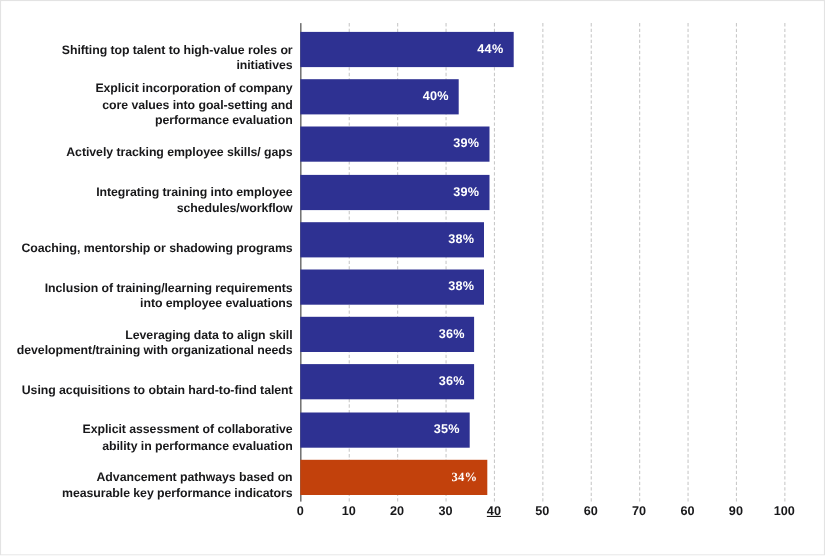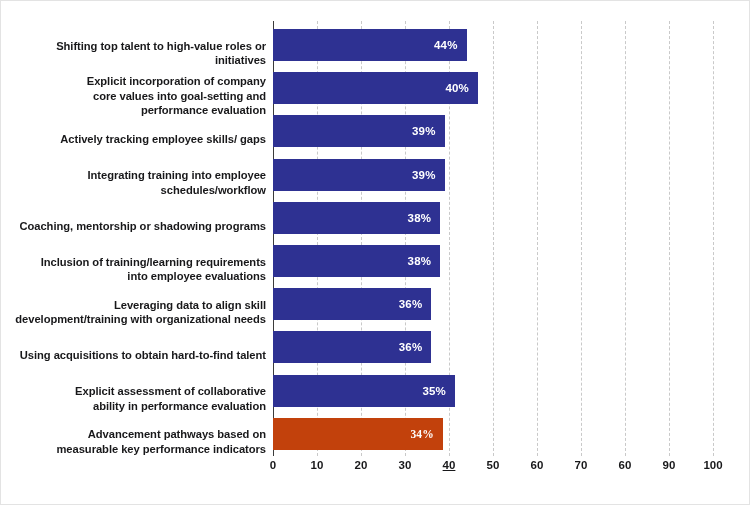--- a/index.html
+++ b/index.html
@@ -142,21 +142,21 @@
       <div class="row" style="top: 28px;">
         <div class="cat-label">Shifting top talent to high-value roles or initiatives</div>
         <div class="bar" style="width: 193.6px; background: rgb(46, 49, 146);">
           <span class="bar-value" style="color: rgb(255, 255, 255);">44%</span>
         </div>
       </div>
       <div class="row" style="top: 71.2px;">
         <div class="cat-label">Explicit incorporation of company
 core values into goal-setting and
 performance evaluation</div>
-        <div class="bar" style="width: 205px; background: rgb(46, 49, 146);">
+        <div class="bar" style="width: 144px; background: rgb(46, 49, 146);">
           <span class="bar-value" style="color: rgb(255, 255, 255);">40%</span>
         </div>
       </div>
       <div class="row" style="top: 114.4px;">
         <div class="cat-label">Actively tracking employee skills/ gaps</div>
         <div class="bar" style="width: 171.6px; background: rgb(46, 49, 146);">
           <span class="bar-value" style="color: rgb(255, 255, 255);">39%</span>
         </div>
       </div>
       <div class="row" style="top: 157.6px; padding-left: 44px;">
@@ -188,21 +188,21 @@
       </div>
       <div class="row" style="top: 330.4px;">
         <div class="cat-label">Using acquisitions to obtain hard-to-find talent</div>
         <div class="bar" style="width: 158.4px; background: rgb(46, 49, 146);">
           <span class="bar-value" style="color: rgb(255, 255, 255);">36%</span>
         </div>
       </div>
       <div class="row" style="top: 373.6px;">
         <div class="cat-label">Explicit assessment of collaborative
 ability in performance evaluation</div>
-        <div class="bar" style="width: 182px; background: rgb(46, 49, 146);">
+        <div class="bar" style="width: 154px; background: rgb(46, 49, 146);">
           <span class="bar-value" style="color: rgb(255, 255, 255);">35%</span>
         </div>
       </div>
       <div class="row" style="top: 416.8px;">
         <div class="cat-label">Advancement pathways based on
 measurable key performance indicators</div>
         <div class="bar" style="width: 170px; background: #c2410c; font-family: Liberation Serif, serif;">
           <span class="bar-value" style="color: rgb(255, 255, 255);">34%</span>
         </div>
       </div>

